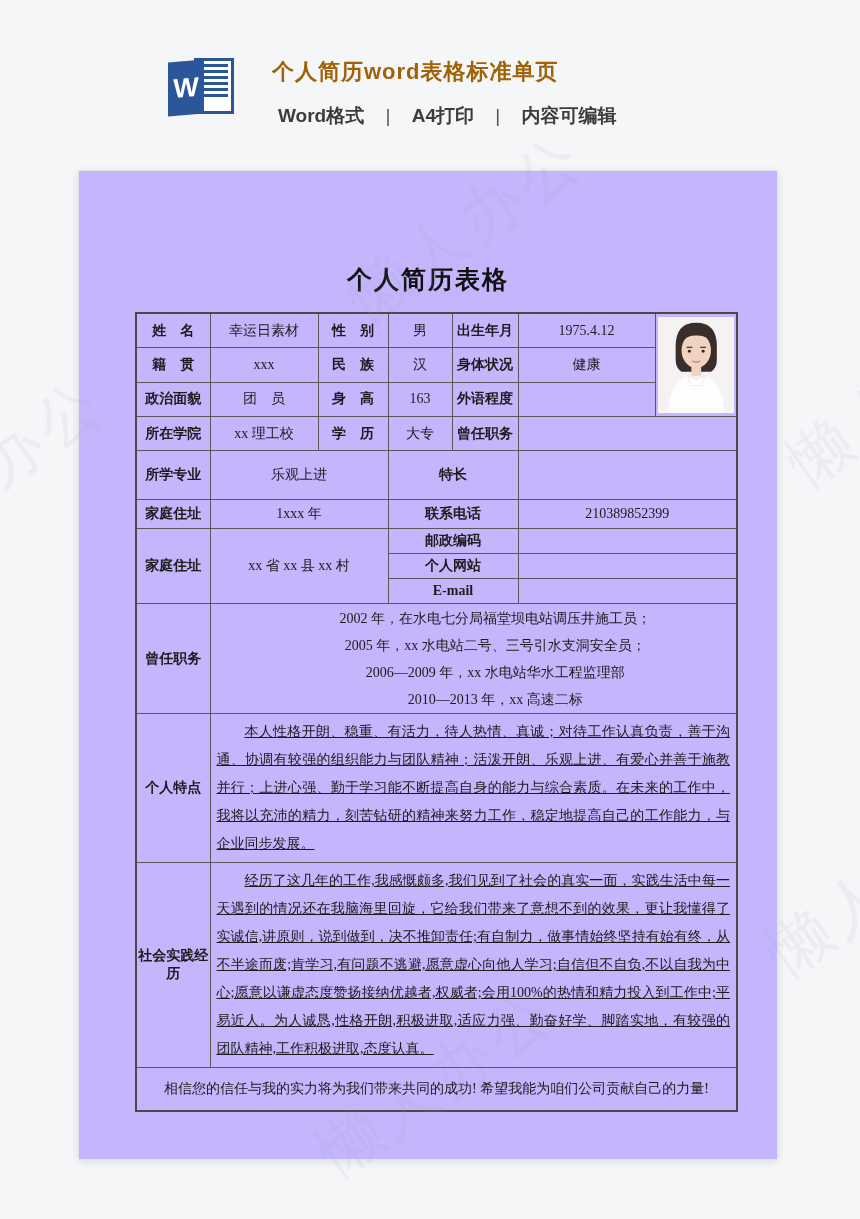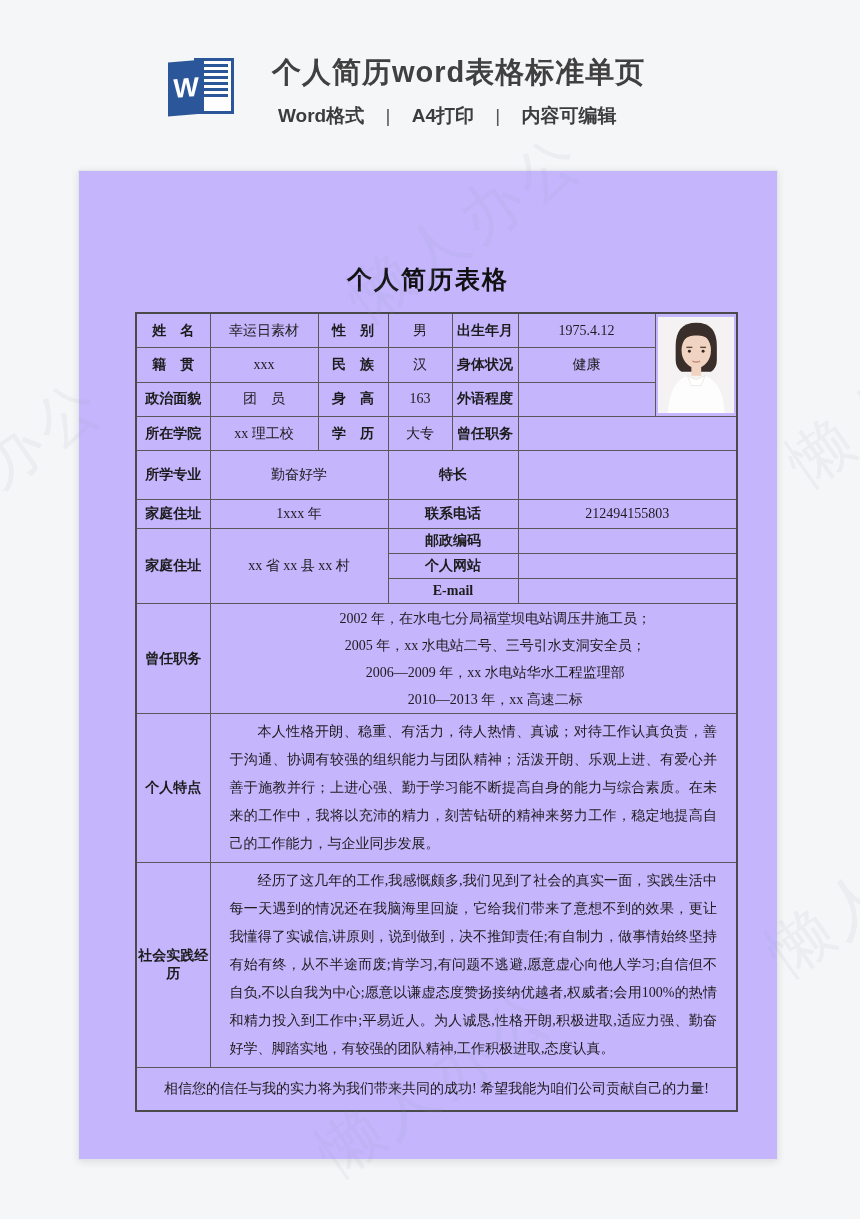--- a/index.html
+++ b/index.html
@@ -11,21 +11,21 @@
   .header { position:absolute; left:168px; top:55px; display:flex; align-items:flex-start; }
   .word-icon { position:relative; width:68px; height:66px; flex:0 0 auto; }
   .word-icon .page-part { position:absolute; left:26px; top:3px; width:40px; height:56px;
       background:#fff; border:3px solid #2b579a; }
   .word-icon .page-part i { display:block; height:3px; background:#2b579a; margin:3px 3px 0 6px; }
   .word-icon .w-part { position:absolute; left:0; top:6px; width:36px; height:54px;
       background:#2b579a; transform:skewY(-5deg);
       display:flex; align-items:center; justify-content:center;
       color:#fff; font-family:"Liberation Sans",sans-serif; font-weight:bold; font-size:27px; }
   .header-text { margin-left:36px; font-family:"Liberation Sans","DejaVu Sans",sans-serif; }
-  .header-title { color:#404040; font-size:29px; font-weight:bold; letter-spacing:1px; line-height:34px; }
+  .header-title { color:#a16207; font-size:22px; font-weight:bold; letter-spacing:1px; line-height:34px; }
   .header-sub { margin-top:14px; margin-left:6px; color:#3c3c3c; font-size:19px; font-weight:bold; }
   .header-sub .sep { margin:0 16px; color:#555; font-weight:normal; }
 
   
   .wm { position:absolute; z-index:3; font-size:62px; letter-spacing:6px; white-space:nowrap;
         color:rgba(150,158,172,0.10); transform:rotate(-35deg); pointer-events:none;
         font-family:"DejaVu Sans",sans-serif; }
   .wm1 { left:330px; top:185px; }
   .wm2 { left:-150px; top:430px; }
   .wm3 { left:770px; top:350px; }
@@ -48,21 +48,21 @@
   td.blank {}
   .h34 { height:34px; } .h31 { height:49px; } .h29 { height:29px; } .h25 { height:25px; }
 
   td.photo-cell { padding:2px; vertical-align:middle; }
   .photo-frame { width:100%; height:100%; display:flex; align-items:center; justify-content:center; }
 
   td.profile-cell { height:110px; text-align:left; vertical-align:middle; }
   .profile-lines { padding-left:44px; }
   .profile-lines div { line-height:27px; height:27px; }
 
-  td.para-cell { text-align:left; vertical-align:middle; padding:4px 19px; }
+  td.para-cell { text-align:left; vertical-align:middle; padding:4px 6px;text-decoration:underline; }
   td.para-cell .para { text-indent:2em; line-height:28px; text-align:justify; }
   td.traits-cell { height:112px; }
   td.practice-cell { height:168px;border-radius:23px; }
   td.footer-cell { height:43px; text-align:center; font-size:13px; }
 </style>
 </head>
 <body>
 
 <div class="header">
   <div class="word-icon">
@@ -153,29 +153,29 @@
     <tr class="h34">
       <td class="lbl">所在学院</td>
       <td class="val">xx 理工校</td>
       <td class="lbl">学　历</td>
       <td class="val">大专</td>
       <td class="lbl">曾任职务</td>
       <td class="blank" colspan="2"></td>
     </tr>
     <tr class="h31">
       <td class="lbl">所学专业</td>
-      <td class="val" colspan="2">勤奋好学</td>
+      <td class="val" colspan="2">乐观上进</td>
       <td class="lbl" colspan="2">特长</td>
       <td class="blank" colspan="2"></td>
     </tr>
     <tr class="h29">
       <td class="lbl">家庭住址</td>
       <td class="val" colspan="2">1xxx 年</td>
       <td class="lbl" colspan="2">联系电话</td>
-      <td class="val" colspan="2">212494155803</td>
+      <td class="val" colspan="2">210389852399</td>
     </tr>
     <tr class="h25">
       <td class="lbl" rowspan="3">家庭住址</td>
       <td class="val" rowspan="3" colspan="2">xx 省 xx 县 xx 村</td>
       <td class="lbl" colspan="2">邮政编码</td>
       <td class="blank" colspan="2"></td>
     </tr>
     <tr class="h25">
       <td class="lbl" colspan="2">个人网站</td>
       <td class="blank" colspan="2"></td>

